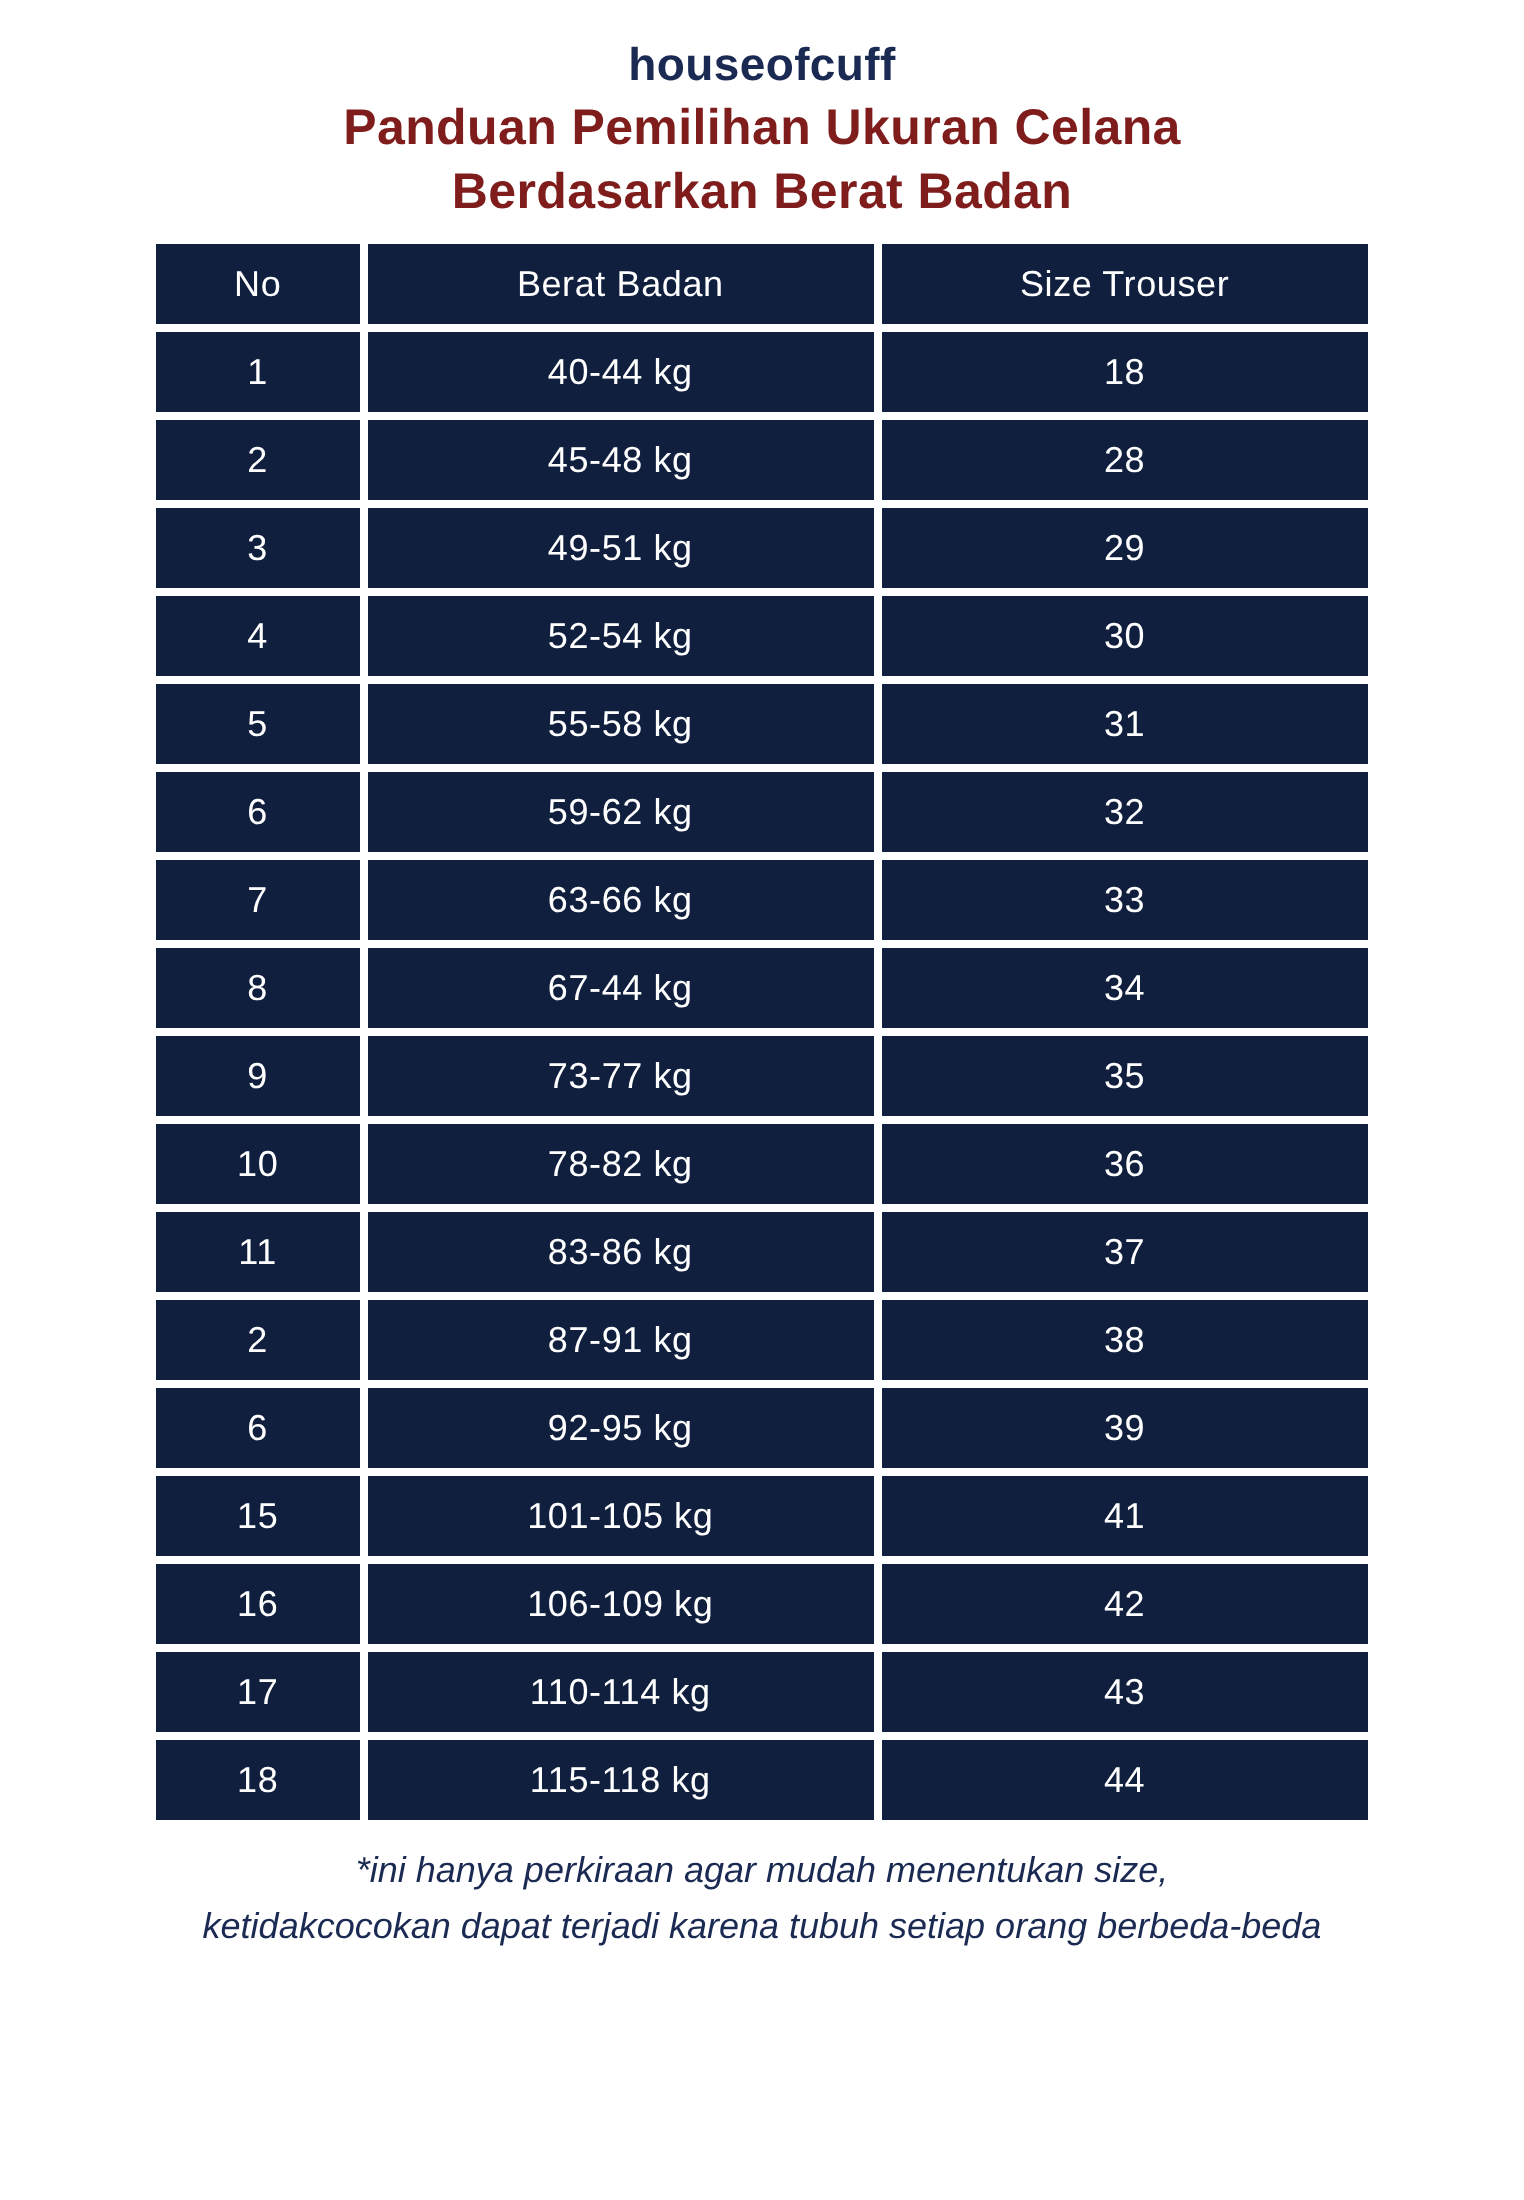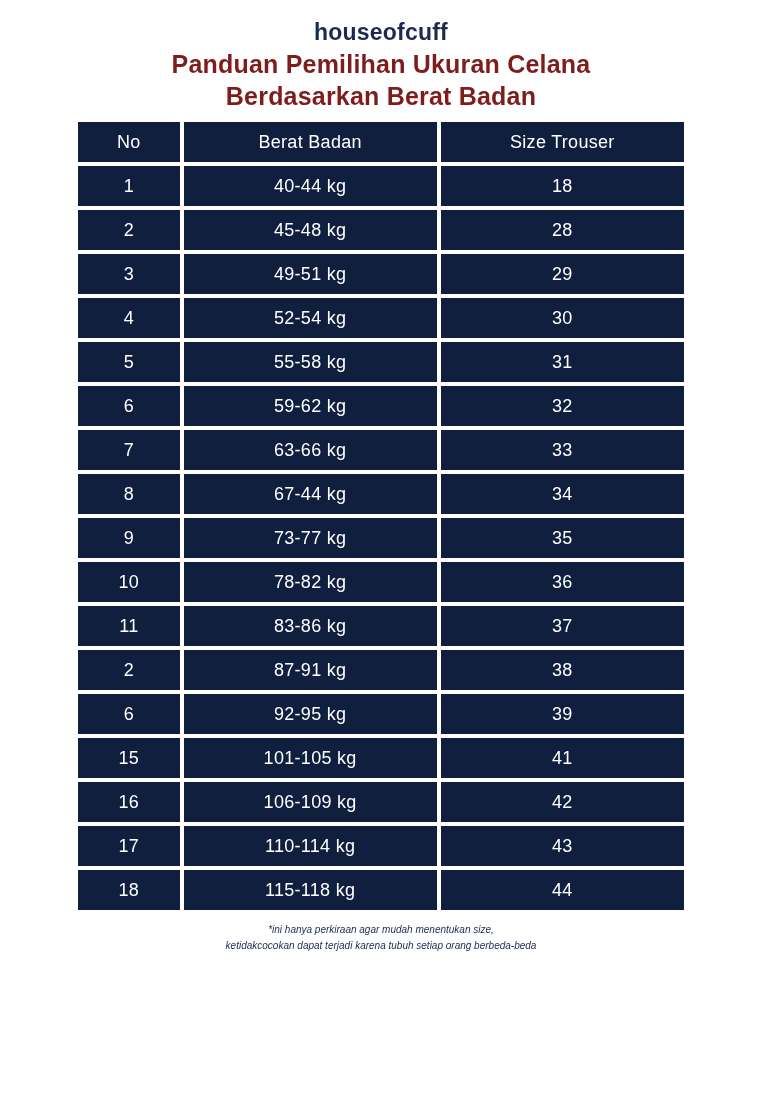--- a/index.html
+++ b/index.html
@@ -54,21 +54,21 @@
   }
   table.size-table th {
     font-weight: 400;
   }
   col.col-no { width: 17%; }
   col.col-weight { width: 42.3%; }
   col.col-size { width: 40.7%; }
   .footnote {
     margin-top: 8px;
     text-align: center;
-    font-size: 10px;
+    font-size: 18px;
     font-style: italic;
     line-height: 1.55;
     color: #1b2a52;
   }
 </style>
 </head>
 <body>
 
 <div class="header">
   <div class="brand">houseofcuff</div>

